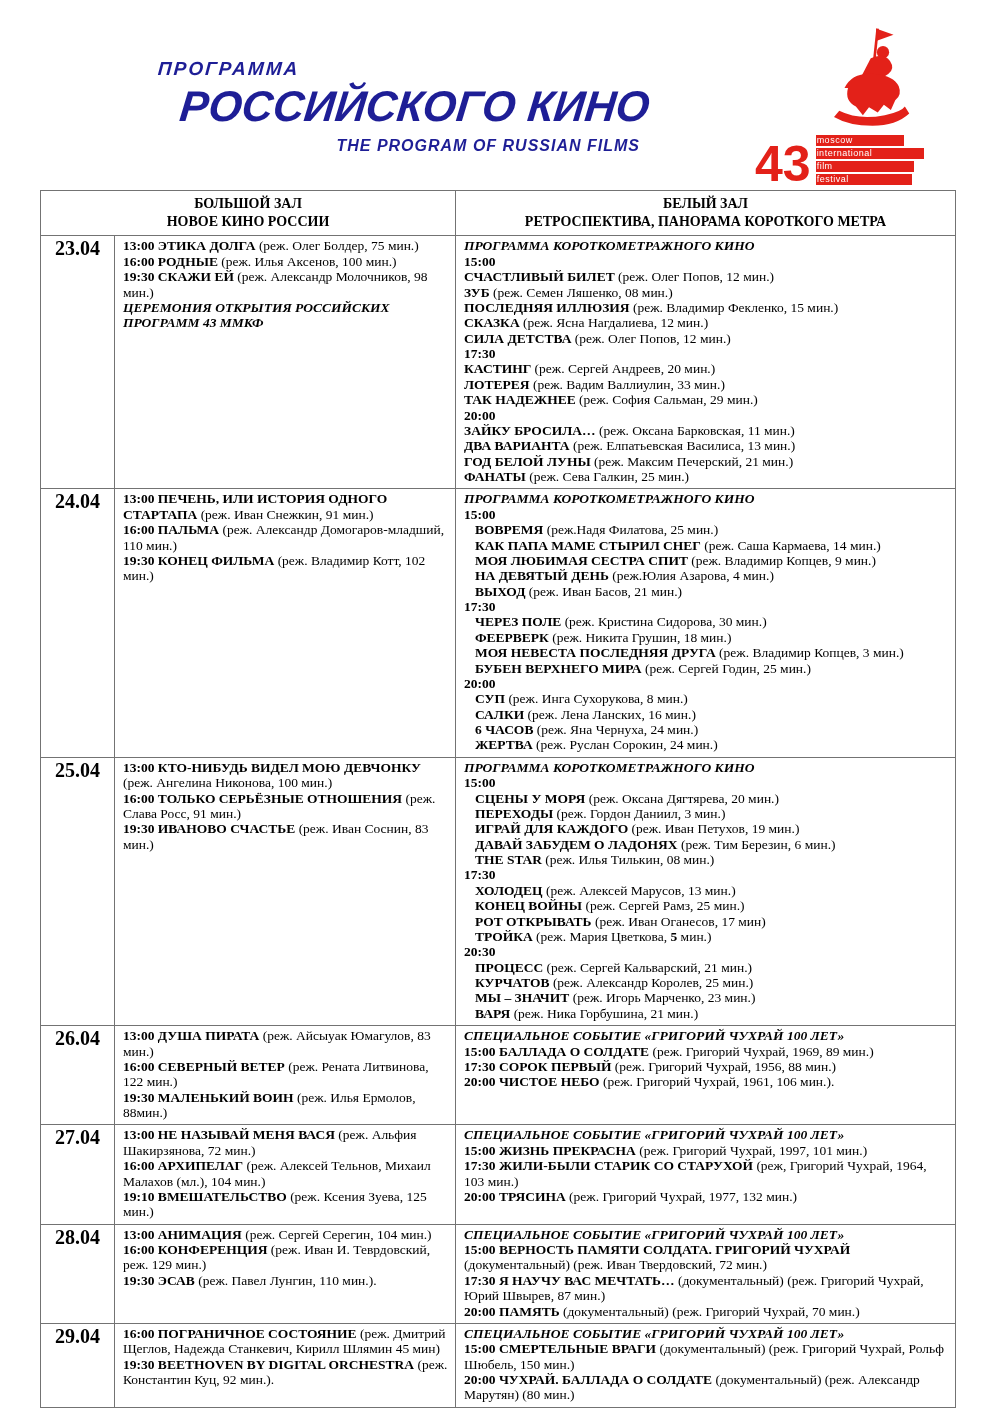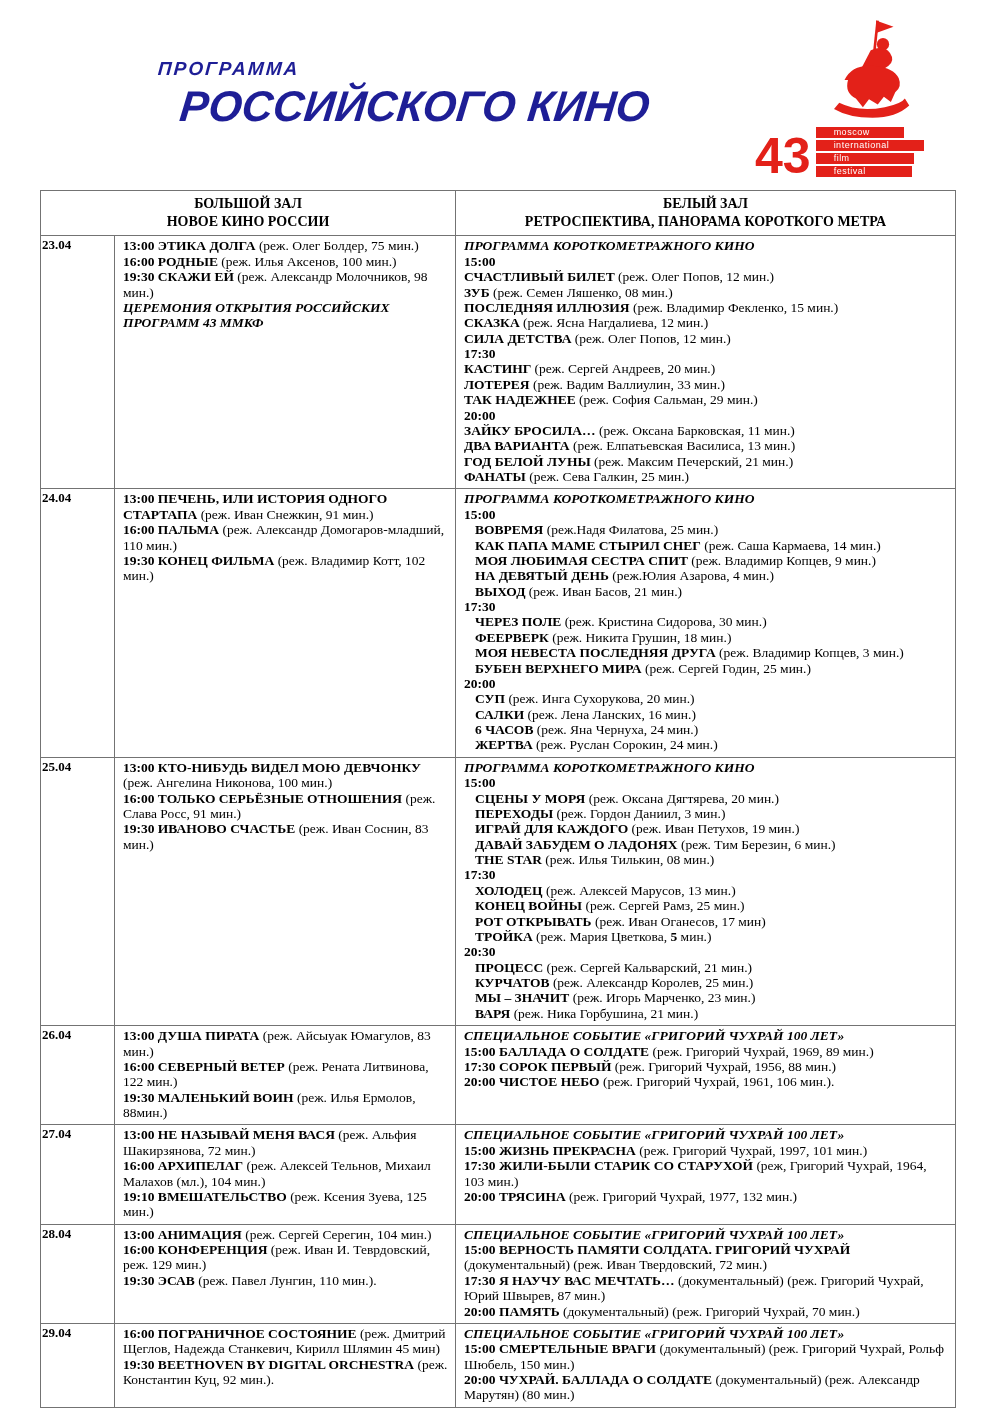--- a/index.html
+++ b/index.html
@@ -9,58 +9,59 @@
   
   .hdr{position:relative;height:190px;}
   .brand{position:absolute;left:150px;top:58px;width:500px;color:#1e1e96;}
   .brand-program{font-family:"Liberation Sans",sans-serif;font-weight:bold;font-style:italic;
     font-size:19px;letter-spacing:2px;transform:skewX(-4deg);margin-left:8px;}
   .brand-title{font-family:"Liberation Sans",sans-serif;font-weight:bold;font-style:italic;
     font-size:43px;letter-spacing:0px;transform:skewX(-6deg);margin-left:30px;margin-top:2px;white-space:nowrap;}
   .brand-subtitle{font-family:"Liberation Sans",sans-serif;font-weight:bold;font-style:italic;
     font-size:16px;letter-spacing:1px;text-align:right;margin-top:6px;width:490px;}
 
-  .miff{position:absolute;right:55px;top:17px;width:185px;height:160px;}
+  .miff{position:absolute;right:55px;top:25px;width:185px;height:160px;}
   .miff-emblem{position:absolute;right:10px;top:0;width:115px;height:105px;}
   .miff-lockup{position:absolute;left:0;bottom:0;display:flex;align-items:flex-end;}
   .miff-43{font-family:"Liberation Sans",sans-serif;font-weight:bold;font-size:50px;line-height:0.82;
     color:#e32119;margin-right:5px;}
   .miff-bars{display:flex;flex-direction:column;gap:2px;}
   .miff-bar{background:#e32119;height:11px;display:flex;align-items:center;}
   .miff-bar span{color:#fff;font-family:"Liberation Sans",sans-serif;font-size:9px;line-height:1;
-    padding-left:18px;letter-spacing:0.5px;}
+    padding-left:1px;letter-spacing:0.5px;}
   .miff-bar:nth-child(1){width:88px;}
   .miff-bar:nth-child(2){width:108px;}
   .miff-bar:nth-child(3){width:98px;}
   .miff-bar:nth-child(4){width:96px;}
 
   
   table.sched{border-collapse:collapse;margin:0 40px;width:915px;table-layout:fixed;}
   table.sched th,table.sched td{border:1px solid #737373;vertical-align:top;}
   col.c-date{width:74px;}
   col.c-left{width:341px;}
   col.c-right{width:500px;}
   th.hall{font-size:14px;font-weight:bold;text-align:center;padding:4px 4px;line-height:1.3;}
-  td.date{vertical-align:middle;text-align:left;font-weight:bold;font-size:13px;}
+  td.date{vertical-align:middle;text-align:center;font-weight:bold;font-size:20px;}
   td.cell{padding:2px 5px 4px 8px;font-size:13.5px;line-height:1.14;}
   td.cell p{margin:0;padding:0;}
   td.cell p.ind{padding-left:11px;}
   .seg-b{font-weight:bold;}
   .seg-bi{font-weight:bold;font-style:italic;}
   .seg-r{font-weight:normal;}
 </style>
 </head>
 <body>
 
 <div class="page">
 
   <div class="hdr">
     <div class="brand">
       <div class="brand-program">ПРОГРАММА</div>
       <div class="brand-title">РОССИЙСКОГО КИНО</div>
+      <div class="brand-subtitle">THE PROGRAM OF RUSSIAN FILMS</div>
     </div>
 
     <div class="miff">
       <svg class="miff-emblem" viewBox="0 0 120 120" aria-hidden="true">
         <g fill="#e32119">
           <rect x="61" y="4" width="3" height="64" transform="rotate(6 62 36)"></rect>
           <path d="M64 4 l20 7 -19 7 z"></path>
           <circle cx="72" cy="31" r="7"></circle>
           <path d="M58 38 q15 -7 22 3 q6 9 -2 15 l-11 7 q-15 5 -21 -2 z"></path>
           <path d="M28 72 q9 -19 35 -16 q21 2 27 14 q4 10 -4 16 l-5 11 -8 -6 -7 9 -10 -6 -7 9 -8 -10 q-13 -6 -9 -21 z"></path>
@@ -147,21 +148,21 @@
             <p class="ind"><span class="seg-b">КАК ПАПА МАМЕ СТЫРИЛ СНЕГ</span><span class="seg-r"> (реж. Саша Кармаева, 14 мин.)</span></p>
             <p class="ind"><span class="seg-b">МОЯ ЛЮБИМАЯ СЕСТРА СПИТ</span><span class="seg-r"> (реж. Владимир Копцев, 9 мин.)</span></p>
             <p class="ind"><span class="seg-b">НА ДЕВЯТЫЙ ДЕНЬ</span><span class="seg-r"> (реж.Юлия Азарова, 4 мин.)</span></p>
             <p class="ind"><span class="seg-b">ВЫХОД</span><span class="seg-r"> (реж. Иван Басов, 21 мин.)</span></p>
             <p><span class="seg-b">17:30</span></p>
             <p class="ind"><span class="seg-b">ЧЕРЕЗ ПОЛЕ</span><span class="seg-r"> (реж. Кристина Сидорова, 30 мин.)</span></p>
             <p class="ind"><span class="seg-b">ФЕЕРВЕРК</span><span class="seg-r"> (реж. Никита Грушин, 18 мин.)</span></p>
             <p class="ind"><span class="seg-b">МОЯ НЕВЕСТА ПОСЛЕДНЯЯ ДРУГА</span><span class="seg-r"> (реж. Владимир Копцев, 3 мин.)</span></p>
             <p class="ind"><span class="seg-b">БУБЕН ВЕРХНЕГО МИРА</span><span class="seg-r"> (реж. Сергей Годин, 25 мин.)</span></p>
             <p><span class="seg-b">20:00</span></p>
-            <p class="ind"><span class="seg-b">СУП</span><span class="seg-r"> (реж. Инга Сухорукова, 20 мин.)</span></p>
+            <p class="ind"><span class="seg-b">СУП</span><span class="seg-r"> (реж. Инга Сухорукова, 8 мин.)</span></p>
             <p class="ind"><span class="seg-b">САЛКИ</span><span class="seg-r"> (реж. Лена Ланских, 16 мин.)</span></p>
             <p class="ind"><span class="seg-b">6 ЧАСОВ</span><span class="seg-r"> (реж. Яна Чернуха, 24 мин.)</span></p>
             <p class="ind"><span class="seg-b">ЖЕРТВА</span><span class="seg-r"> (реж. Руслан Сорокин, 24 мин.)</span></p>
           </td>
         </tr>
         <tr>
           <td class="date">25.04</td>
           <td class="cell">
             <p><span class="seg-b">13:00 КТО-НИБУДЬ ВИДЕЛ МОЮ ДЕВЧОНКУ</span><span class="seg-r"> (реж. Ангелина Никонова, 100 мин.)</span></p>
             <p><span class="seg-b">16:00 ТОЛЬКО СЕРЬЁЗНЫЕ ОТНОШЕНИЯ</span><span class="seg-r"> (реж. Слава Росс, 91 мин.)</span></p>

